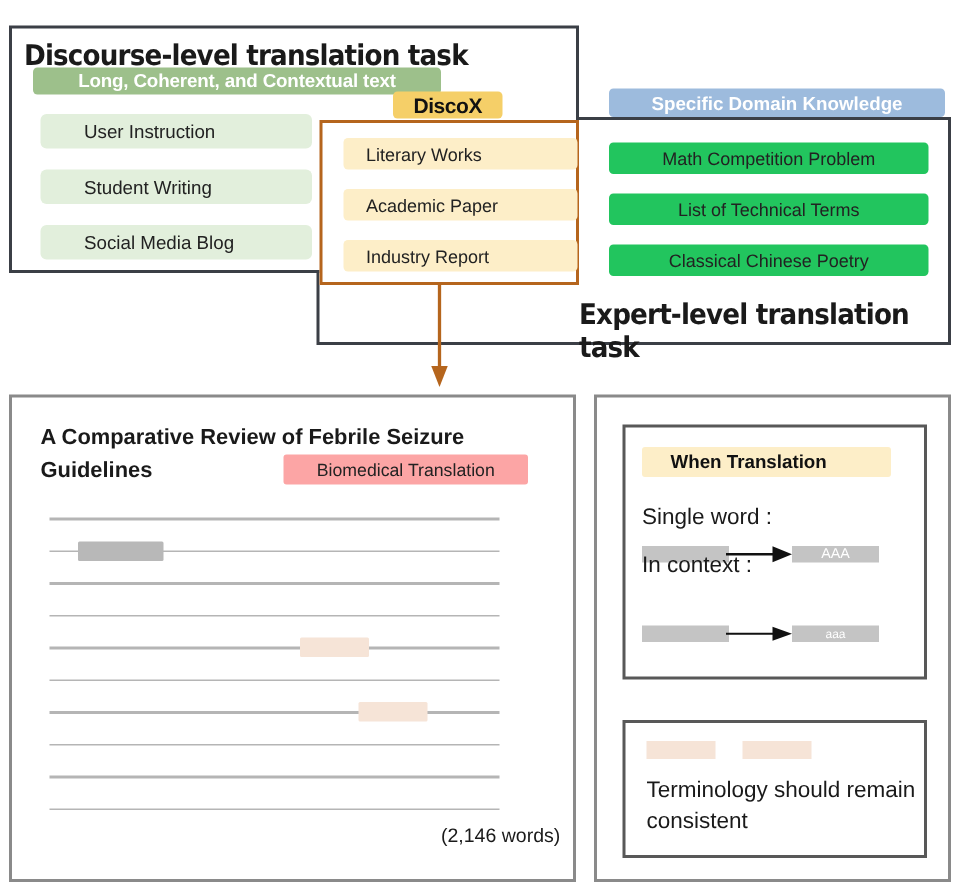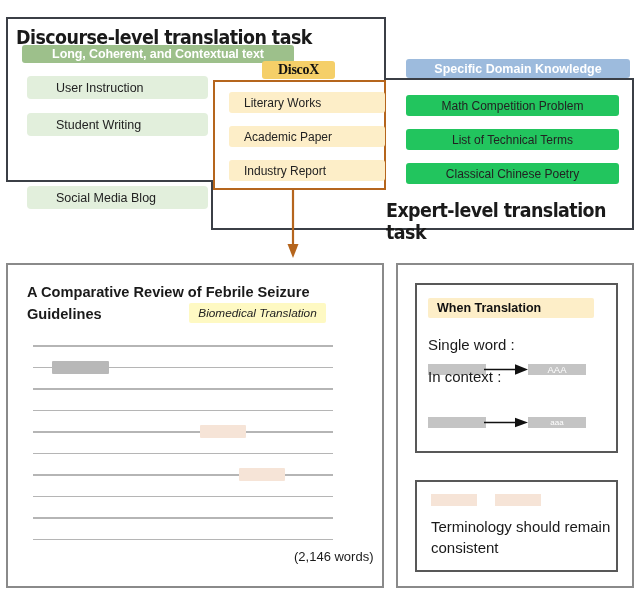--- a/index.html
+++ b/index.html
@@ -56,21 +56,21 @@
     border-radius: 4px;
     height: 23px;
     display: flex; align-items: center;
     padding-left: 29px;
     font-size: 12.5px;
     color: #222;
     z-index: 3;
   }
   #pill-user-instruction { left: 27px; top: 76px; width: 152px; }
   #pill-student-writing  { left: 27px; top: 113px; width: 152px; }
-  #pill-social-blog      { left: 27px; top: 150px; width: 152px; margin-top: 36px; }
+  #pill-social-blog      { left: 27px; top: 150px; width: 152px; }
 
   
   #expert-box {
     left: 211px; top: 78px;
     width: 423px; height: 152px;
     border: 2.5px solid #3b3f46;
     background: #ffffff;
     box-sizing: border-box;
     z-index: 1;
   }
@@ -117,21 +117,21 @@
     box-sizing: border-box;
     z-index: 4;
   }
   #discox-label {
     left: 262px; top: 61px;
     width: 73px; height: 18px;
     background: #f5cf68;
     border-radius: 3px;
     font-size: 14px;
     font-weight: bold;
-    font-family: Liberation Serif, serif;
+    font-family: Liberation Sans, sans-serif;
     letter-spacing: -0.3px;
     display: flex; align-items: center; justify-content: center;
     color: #111;
     z-index: 7;
   }
   .yellow-pill {
     background: #fdeec8;
     border-radius: 3px;
     height: 21px;
     display: flex; align-items: center;
@@ -164,28 +164,27 @@
     left: 27px; top: 281px;
     width: 300px;
     font-size: 14.6px;
     font-weight: bold;
     line-height: 22px;
     color: #1a1a1a;
     z-index: 3;
   }
   #doc-tag {
     left: 189px; top: 303px;
-    width: 137px; height: 20px;
-    background: #fef9c3;
+    width: 163px; height: 20px;
+    background: #fca5a5;
     border-radius: 2px;
     font-size: 11.8px;
     display: flex; align-items: center; justify-content: center;
     color: #222;
     z-index: 4;
-    font-style: italic;
   }
   #doc-lines { left: 33px; top: 345px; width: 303px; height: 195px; z-index: 3; }
   .doc-line {
     position: absolute;
     left: 0; width: 300px; height: 1.6px;
     background: #b5b5b5;
   }
   .doc-hl { position: absolute; height: 13px; border-radius: 1px; }
   .hl-gray { background: #b8b8b8; }
   .hl-peach { background: #f6e4d7; }
@@ -215,21 +214,21 @@
     z-index: 3;
   }
   #when-translation-tag {
     left: 428px; top: 298px;
     width: 166px; height: 20px;
     background: #fdeec8;
     border-radius: 2px;
     font-size: 12.5px;
     font-weight: bold;
     display: flex; align-items: center;
-    padding-left: 9px;
+    padding-left: 19px;
     box-sizing: border-box;
     color: #111;
     z-index: 4;
   }
   .tr-label {
     font-size: 15px;
     color: #1a1a1a;
     z-index: 4;
   }
   #label-single-word { left: 428px; top: 336px; }

